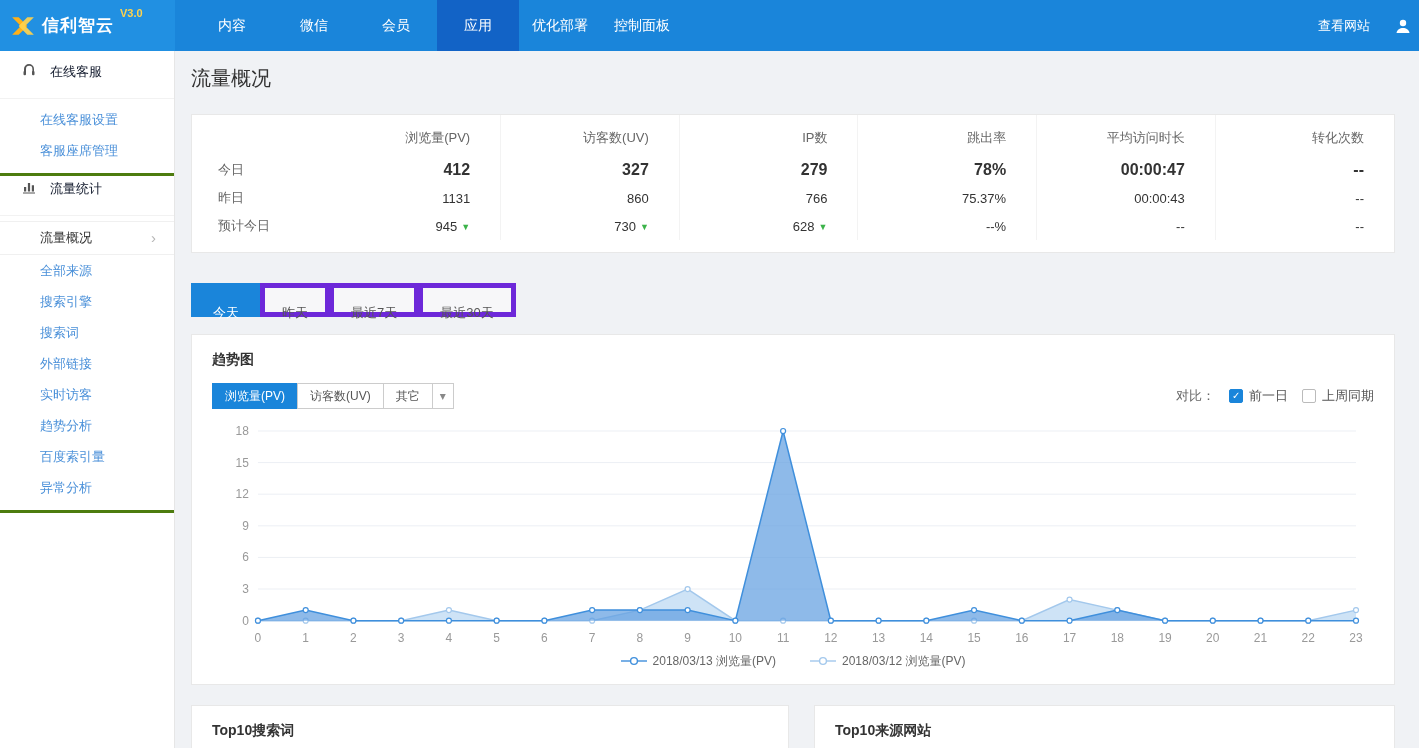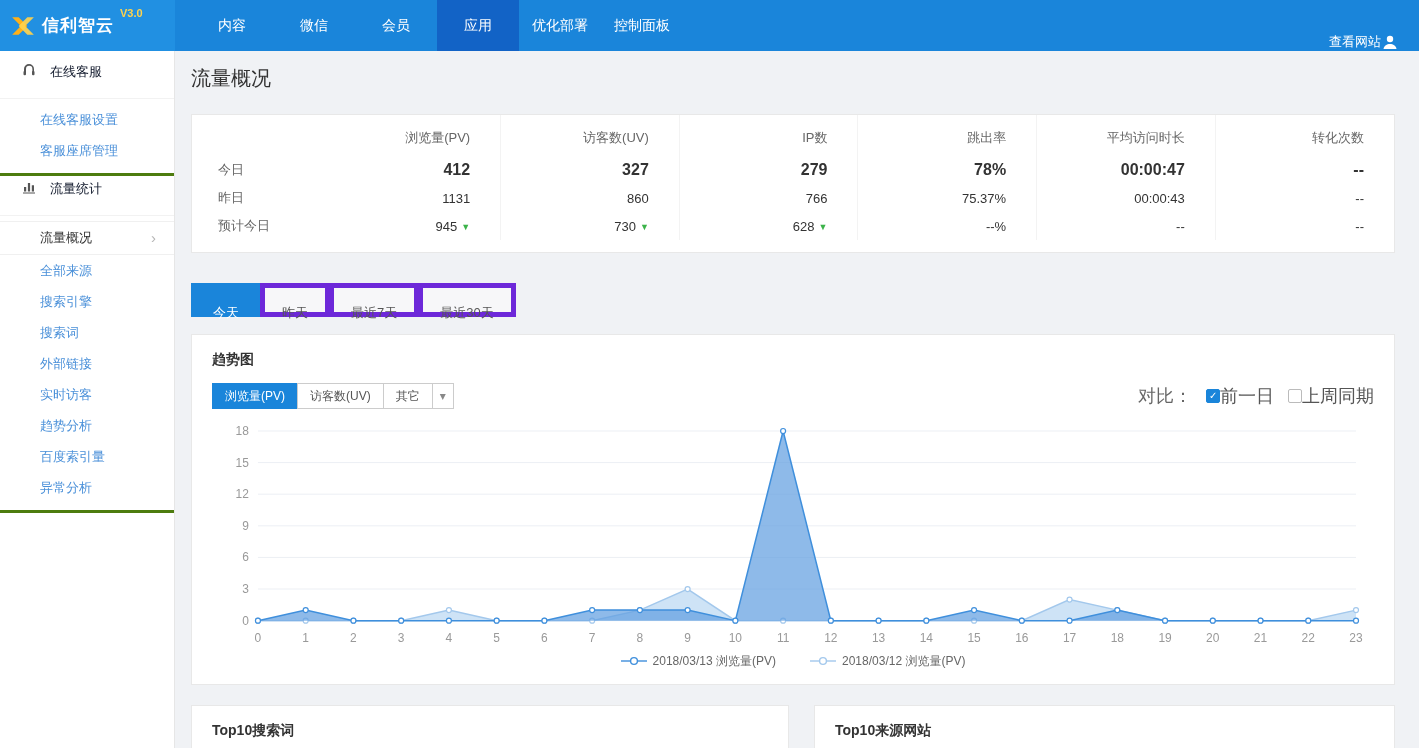--- a/index.html
+++ b/index.html
@@ -8,21 +8,21 @@
   a{text-decoration:none}
 
   
   .topnav{position:fixed;top:0;left:0;width:1419px;height:51px;background:#1a85da;display:flex;align-items:stretch;z-index:10}
   .logo{width:175px;background:#2190e2;display:flex;align-items:center;padding-left:10px;gap:6px;cursor:pointer;flex:none}
   .logo-text{color:#fff;font-size:17px;font-weight:bold;letter-spacing:1px}
   .logo-ver{color:#ffd34d;font-size:11px;font-weight:bold;align-self:flex-start;margin-top:7px}
   .nav-items{display:flex;margin-left:16px}
   .nav-item{width:82px;display:flex;align-items:center;justify-content:center;color:#fff;font-size:14px;cursor:pointer}
   .nav-item.active{background:#1263c6}
-  .nav-right{margin-left:auto;display:flex;align-items:flex-end;gap:0;padding-right:20px}
+  .nav-right{margin-left:auto;display:flex;align-items:center;gap:24px;padding-right:7px}
   .view-site{color:#fff;font-size:13px;cursor:pointer}
 
   
   .sidebar{position:fixed;top:43px;left:0;bottom:0;width:175px;background:#fff;border-right:1px solid #e6e6e6;padding-top:16px}
   .side-header{display:flex;align-items:flex-start;gap:14px;height:36px;padding-left:22px;color:#0f172a;font-size:13px;border-bottom:1px solid #f2f2f2;margin-top:4px}
   .side-group{border-bottom:3px solid #4d7c0f;padding:5px 0 7px}
   .side-item{display:block;height:31px;line-height:31px;padding-left:40px;color:#4a90d9;font-size:13px;cursor:pointer;position:relative}
   .side-item.active{color:#333;border-top:1px solid #f0f0f0;border-bottom:1px solid #f0f0f0;height:34px;line-height:32px;background:#fff}
   .side-item .chev{position:absolute;right:18px;top:0;color:#b5b5b5;font-size:15px}
 
@@ -50,23 +50,23 @@
 
   
   .chart-card{margin-top:17px;padding:16px 20px 6px}
   .card-title{font-size:14px;font-weight:bold;color:#333}
   .chart-controls{display:flex;justify-content:space-between;align-items:center;margin-top:14px}
   .btn-group{display:flex}
   .cbtn{height:26px;line-height:24px;padding:0 12px;border:1px solid #ccc;background:#fff;color:#555;font-size:12px;cursor:pointer;margin-left:-1px}
   .cbtn:first-child{margin-left:0}
   .cbtn.active{background:#1a85da;border-color:#1a85da;color:#fff}
   .cbtn.drop{padding:0 7px;color:#888}
-  .compare{display:flex;align-items:center;color:#555;font-size:18px}
+  .compare{display:flex;align-items:center;color:#555;font-size:13px}
   .cmp-label{color:#666}
-  .cb-wrap{display:flex;align-items:center;cursor:pointer;margin-left:14px}
+  .cb-wrap{display:flex;align-items:center;gap:6px;cursor:pointer;margin-left:14px}
   .cb{width:14px;height:14px;border:1px solid #bbb;border-radius:2px;background:#fff;display:inline-block;position:relative;flex:none}
   .cb.checked{background:#1a85da;border-color:#1a85da}
   .cb.checked::after{content:"✓";color:#fff;font-size:10px;position:absolute;left:2px;top:0}
   #trend-svg{width:100%;display:block;margin-top:10px}
   .tk{fill:#999;font-size:12px}
   .legend{display:flex;justify-content:center;gap:34px;padding:2px 0 8px;color:#666;font-size:12px}
   .legend-item{display:flex;align-items:center;gap:6px;cursor:pointer}
   .legend-marker{display:block}
 
   

